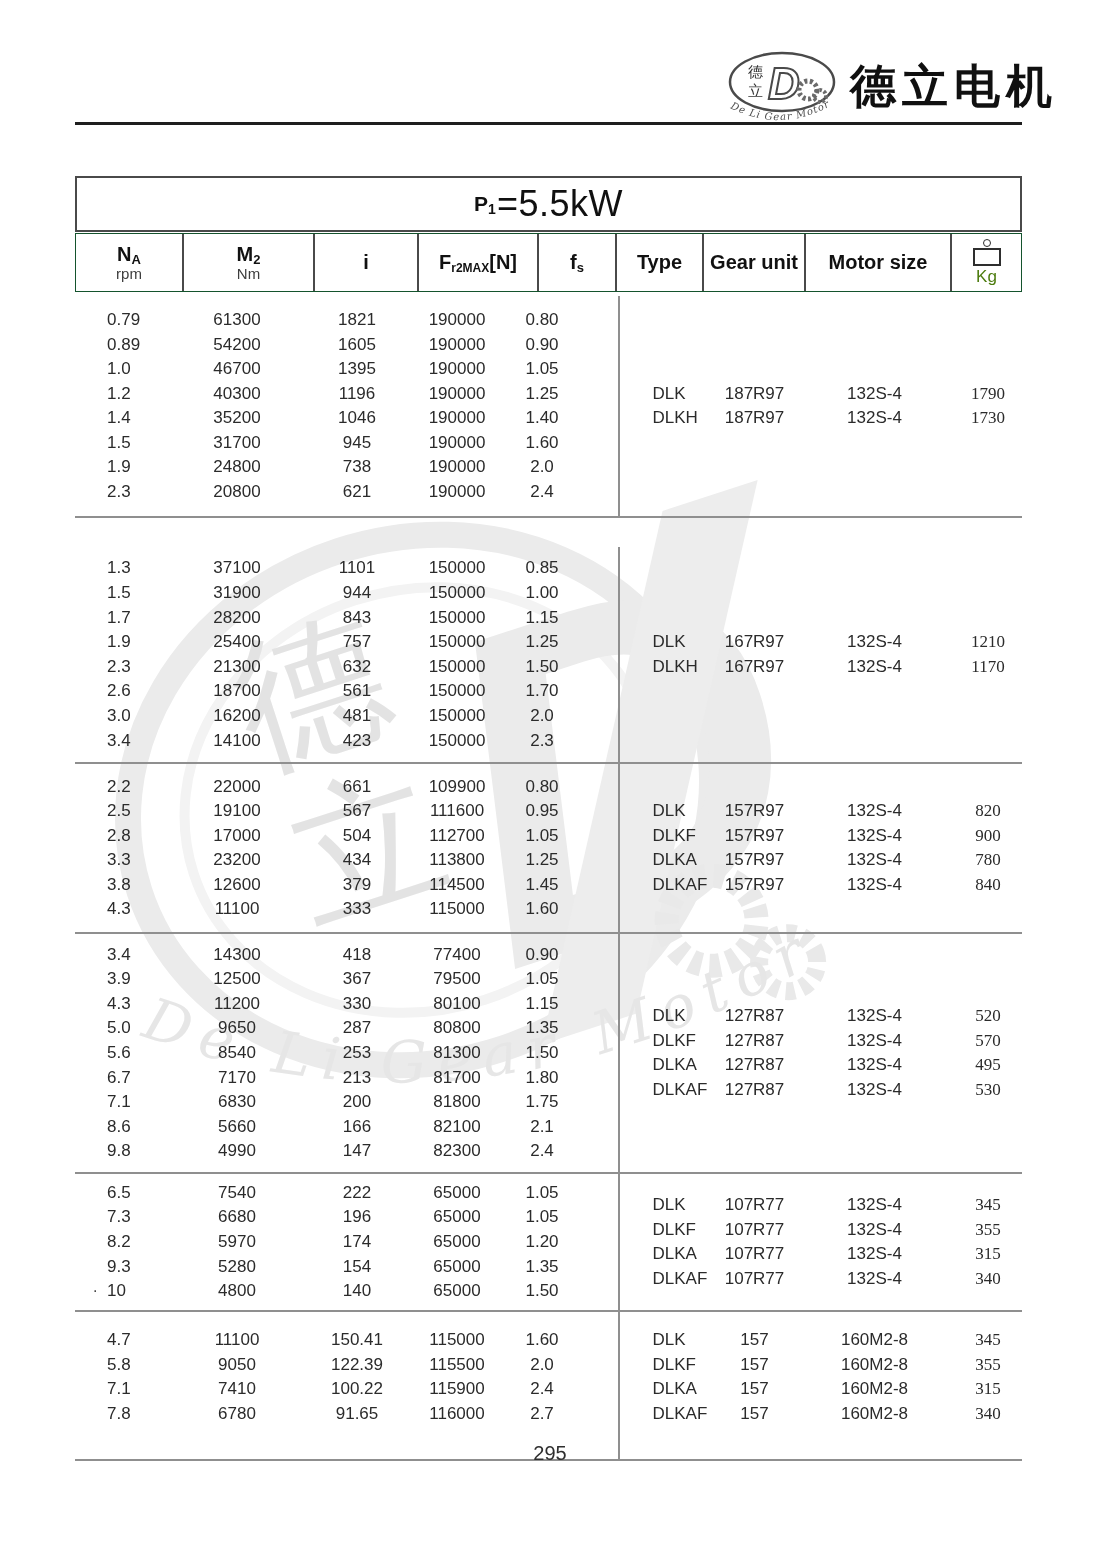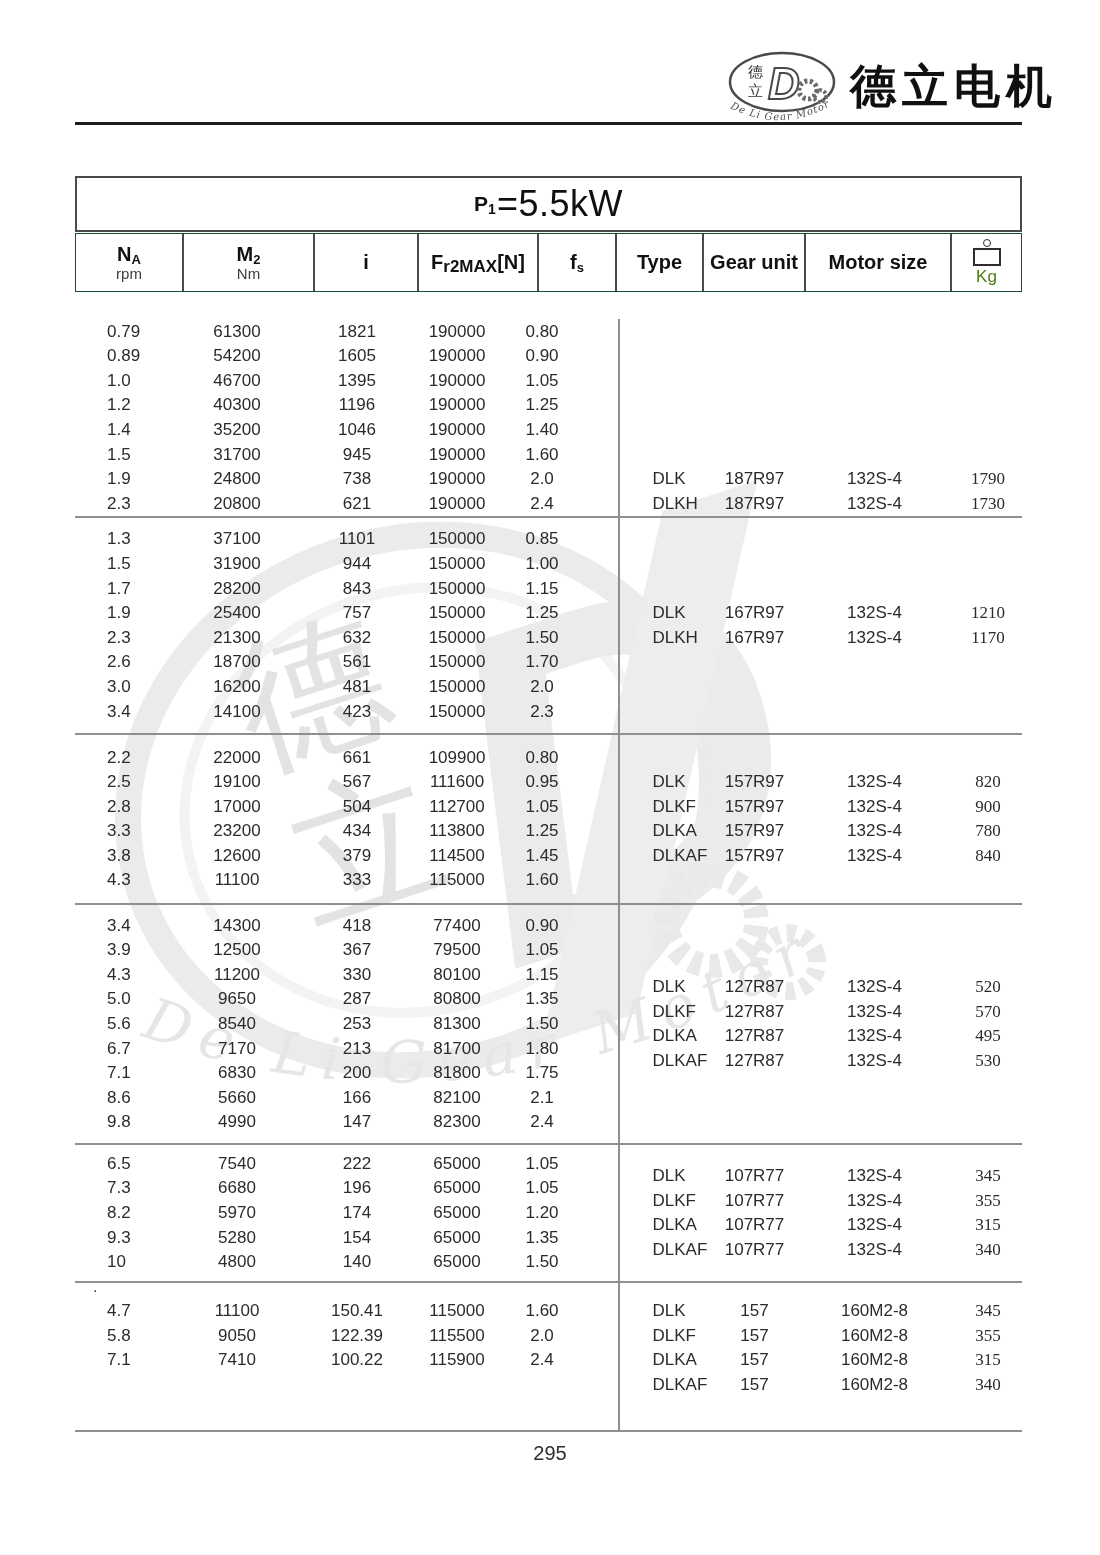--- a/index.html
+++ b/index.html
@@ -34,21 +34,21 @@
   }
   .hcell {
     border-right:2px solid #4a4a4a; box-sizing:border-box;
     display:flex; flex-direction:column; align-items:center; justify-content:center;
     color:#111; line-height:1.05;
   }
   .hcell:last-child { border-right:none; flex:1; }
   .w0{width:108px}.w1{width:131px}.w2{width:104px}.w3{width:120px}.w4{width:78px}.w5{width:87px}.w6{width:102px}.w7{width:146px}
   .hmain { font-weight:bold; font-size:20px; }
   .hsub  { font-weight:bold; font-size:13px; position:relative; top:3px; }
-  .hsub-long { font-weight:bold; font-size:17px; position:relative; top:3px; }
+  .hsub-long { font-weight:bold; font-size:12px; position:relative; top:3px; }
   .hunit { font-size:15px; color:#3d3d3d; margin-top:1px; }
   .kicon-circle { width:6px; height:6px; border:1.5px solid #2e2e2e; border-radius:50%; margin:0 auto 1px auto; }
   .kicon-rect   { width:24px; height:14px; border:2px solid #2e2e2e; margin:0 auto; }
   .klabel { font-size:17px; color:#4d7c0f; margin-top:2px; }
   
   .tbody { position:absolute; left:75px; top:296px; width:947px; }
   .block { display:flex; box-sizing:border-box; border-bottom:2px solid #8f8f8f; }
   .bleft {
     width:544.5px; box-sizing:border-box; border-right:2px solid #8f8f8f;
     display:flex; flex-direction:column; justify-content:center;
@@ -149,21 +149,21 @@
       <div class="hcell">
         <div>
           <div class="kicon-circle"></div>
           <div class="kicon-rect"></div>
         </div>
         <div class="klabel">Kg</div>
       </div>
     </div>
 
     <div class="tbody">
-        <div class="block" style="height: 222px; align-items: flex-end;">
+        <div class="block" style="height: 222px;">
           <div class="bleft">
             <div class="drow">
               <div class="dcell c0">0.79</div>
               <div class="dcell c1">61300</div>
               <div class="dcell c2">1821</div>
               <div class="dcell c3">190000</div>
               <div class="dcell c4">0.80</div>
             </div>
             <div class="drow">
               <div class="dcell c0">0.89</div>
@@ -223,21 +223,21 @@
               <div class="vcell vc3">1790</div>
             </div>
             <div class="vrow">
               <div class="vcell vc0">DLKH</div>
               <div class="vcell vc1">187R97</div>
               <div class="vcell vc2">132S-4</div>
               <div class="vcell vc3">1730</div>
             </div>
           </div>
         </div>
-        <div class="block" style="height: 217px;">
+        <div class="block" style="height: 217px; margin-top: 29px;">
           <div class="bleft">
             <div class="drow">
               <div class="dcell c0">1.3</div>
               <div class="dcell c1">37100</div>
               <div class="dcell c2">1101</div>
               <div class="dcell c3">150000</div>
               <div class="dcell c4">0.85</div>
             </div>
             <div class="drow">
               <div class="dcell c0">1.5</div>
@@ -550,20 +550,27 @@
               <div class="dcell c3">115500</div>
               <div class="dcell c4">2.0</div>
             </div>
             <div class="drow">
               <div class="dcell c0">7.1</div>
               <div class="dcell c1">7410</div>
               <div class="dcell c2">100.22</div>
               <div class="dcell c3">115900</div>
               <div class="dcell c4">2.4</div>
             </div>
+            <div class="drow">
+              <div class="dcell c0">7.8</div>
+              <div class="dcell c1">6780</div>
+              <div class="dcell c2">91.65</div>
+              <div class="dcell c3">116000</div>
+              <div class="dcell c4">2.7</div>
+            </div>
           </div>
           <div class="bright">
             <div class="vrow">
               <div class="vcell vc0">DLK</div>
               <div class="vcell vc1">157</div>
               <div class="vcell vc2">160M2-8</div>
               <div class="vcell vc3">345</div>
             </div>
             <div class="vrow">
               <div class="vcell vc0">DLKF</div>

